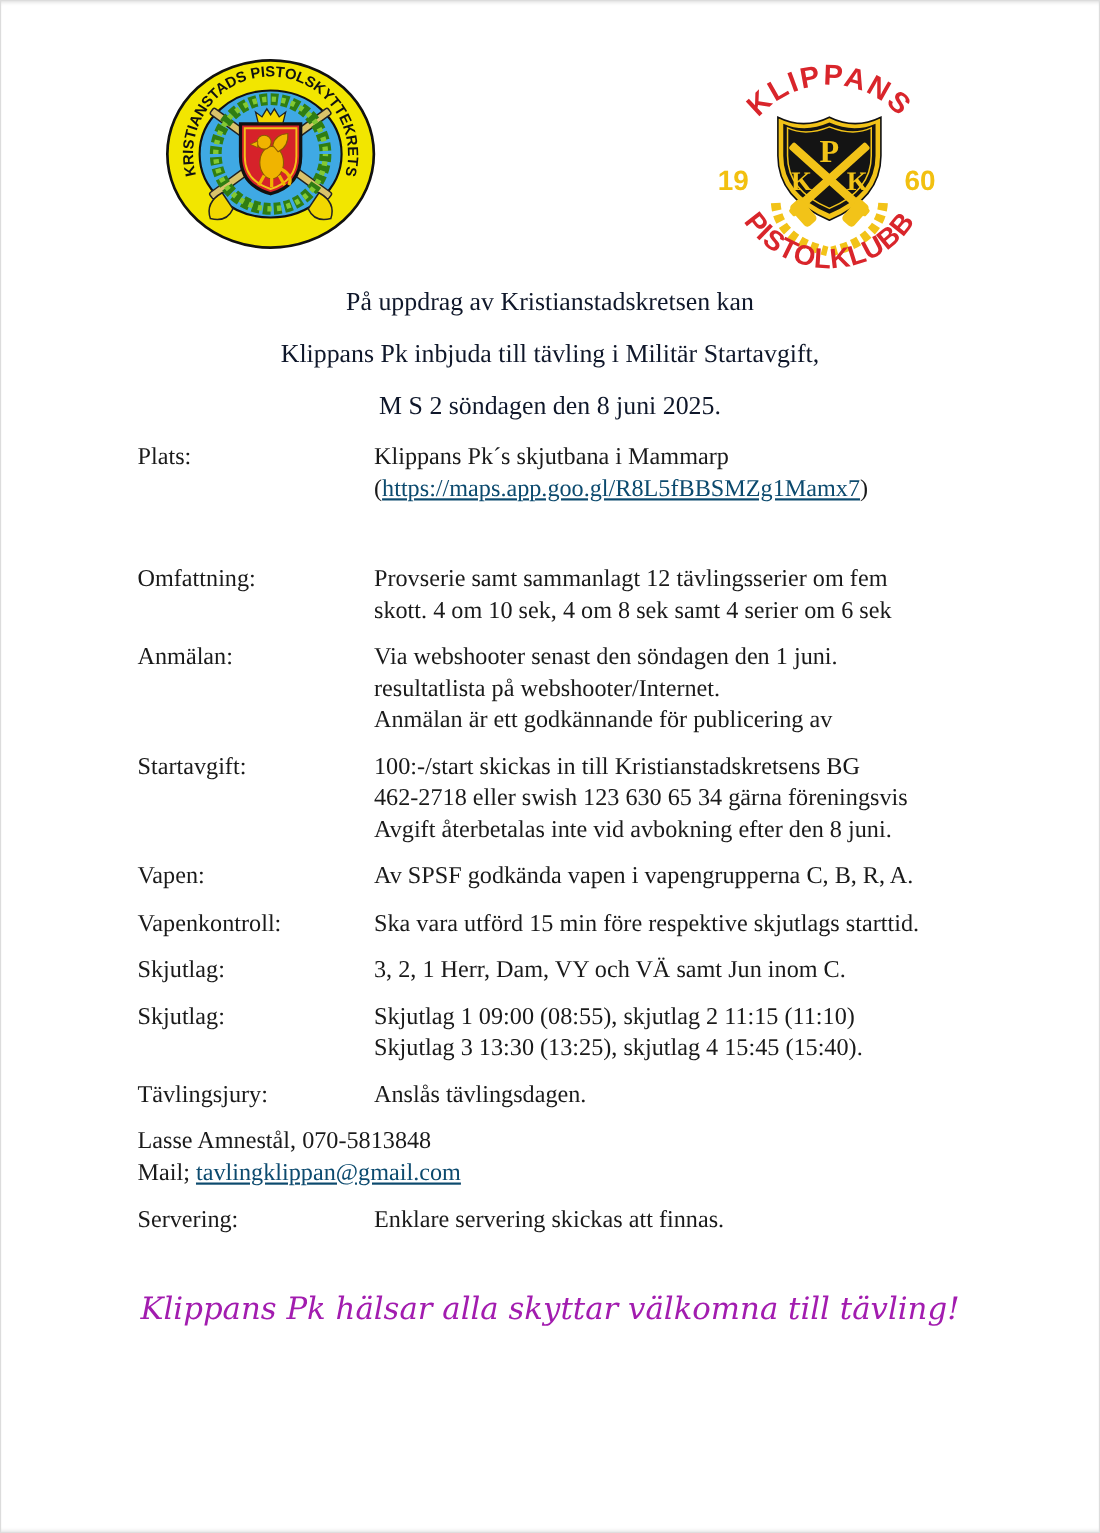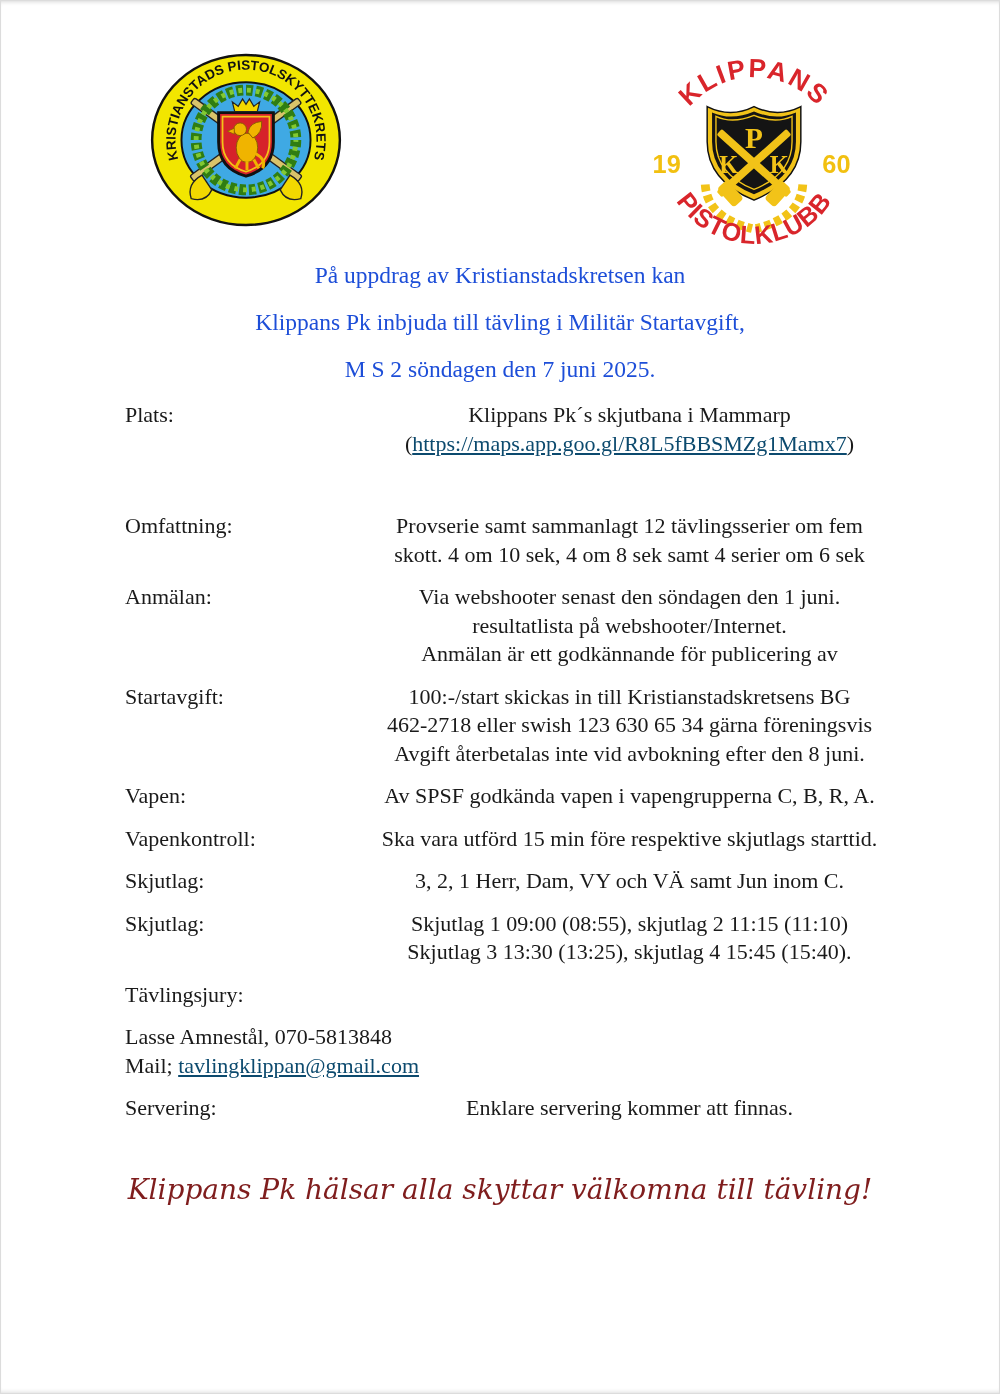--- a/index.html
+++ b/index.html
@@ -24,49 +24,49 @@
     height: 248px;
   }
   .logo-left  { width: 196px; height: 176px; }
   .logo-right { width: 216px; height: 200px; margin-top: -4px; }
 
   .title-block { margin-top: 12px; text-align: center; }
   .title-line {
     font-size: 23.5px;
     line-height: 30px;
     margin-bottom: 17px;
-    color: #1d4ed8;
+    color: #0f172a;
   }
 
   .info-table {
     margin-top: 16px;
     padding: 0 81px 0 125px;
     font-size: 22px;
   }
   .row {
     display: grid;
     grid-template-columns: 215px 1fr;
     margin-bottom: 14px;
   }
   .row.gap-large { margin-bottom: 54px; }
   .label { line-height: 28.5px; }
   .value { line-height: 28.5px; }
-  .line  { white-space: nowrap; text-align: center; }
+  .line  { white-space: nowrap; }
   a.link {
     color: #0c4a6e;
     text-decoration: underline;
     cursor: pointer;
   }
   .footer {
     margin-top: 50px;
     text-align: center;
     font-family: "DejaVu Serif", serif;
     font-style: italic;
     font-size: 28px;
-    color: #7f1d1d;
+    color: #a21caf;
   }
   svg text { user-select: none; }
 </style>
 </head>
 <body>
 
 <div class="page">
 
   <div class="header">
 
@@ -144,21 +144,21 @@
         <text font-family="Liberation Sans, sans-serif" font-size="26" font-weight="bold" fill="#d9252b" letter-spacing="0.5">
           <textPath href="#kp-bot" startOffset="50%" text-anchor="middle">PISTOLKLUBB</textPath>
         </text>
       </svg>
     </div>
   </div>
 
   <div class="title-block">
     <div class="title-line">På uppdrag av Kristianstadskretsen kan</div>
     <div class="title-line">Klippans Pk inbjuda till tävling i Militär Startavgift,</div>
-    <div class="title-line">M S 2 söndagen den 7 juni 2025.</div>
+    <div class="title-line">M S 2 söndagen den 8 juni 2025.</div>
   </div>
 
   <div class="info-table">
     <div class="row gap-large">
       <div class="label">Plats:</div>
       <div class="value">
           <div class="line"><span>Klippans Pk´s skjutbana i Mammarp</span></div>
           <div class="line"><span>(</span><a class="link">https://maps.app.goo.gl/R8L5fBBSMZg1Mamx7</a><span>)</span></div>
         </div>
     </div>
@@ -213,32 +213,35 @@
     <div class="row">
       <div class="label">Skjutlag:</div>
       <div class="value">
           <div class="line"><span>Skjutlag 1 09:00 (08:55), skjutlag 2 11:15 (11:10)</span></div>
           <div class="line"><span>Skjutlag 3 13:30 (13:25), skjutlag 4 15:45 (15:40).</span></div>
         </div>
     </div>
 
     <div class="row">
       <div class="label">Tävlingsjury:</div>
+      <div class="value">
+          <div class="line"><span>Anslås tävlingsdagen.</span></div>
+        </div>
     </div>
 
     <div class="row">
       <div class="value">
           <div class="line"><span>Lasse Amnestål, 070-5813848</span></div>
           <div class="line"><span>Mail; </span><a class="link">tavlingklippan@gmail.com</a></div>
         </div>
     </div>
 
     <div class="row">
       <div class="label">Servering:</div>
       <div class="value">
-          <div class="line"><span>Enklare servering kommer att finnas.</span></div>
+          <div class="line"><span>Enklare servering skickas att finnas.</span></div>
         </div>
     </div>
   </div>
 
   <div class="footer">Klippans Pk hälsar alla skyttar välkomna till tävling!</div>
 
 </div>
 
 </body></html>

